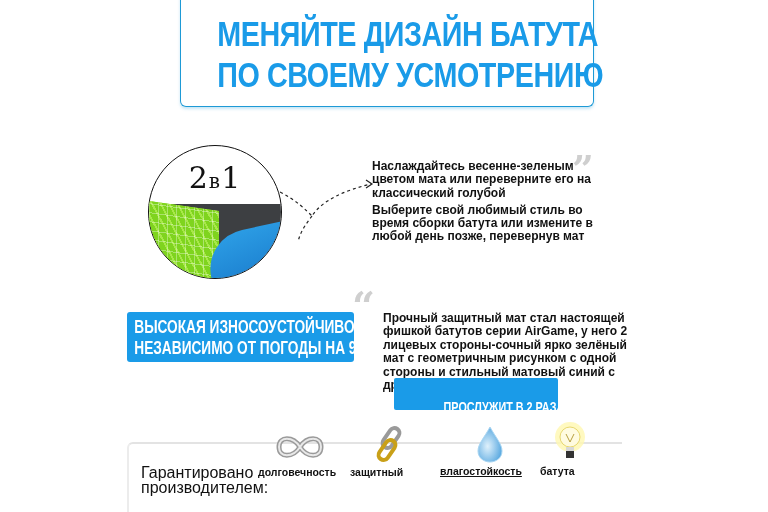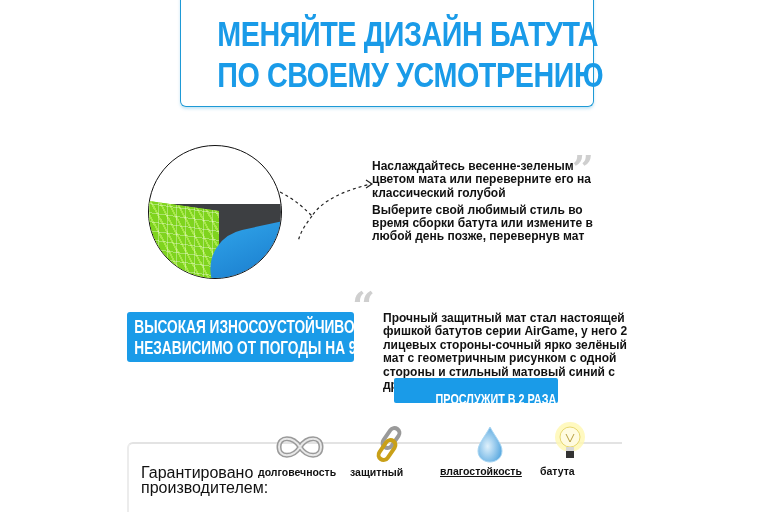--- a/index.html
+++ b/index.html
@@ -87,21 +87,21 @@
     
     .desc2 {
       left: 383px; top: 312px; width: 260px; font-size: 12px; font-weight: bold;
       line-height: 13.4px; color: #111;
     }
 
     
     .btn {
       left: 394px; top: 378px; width: 164px; height: 25px; background: #1a9be8;
       border-radius: 2px; color: #fff; text-align: center; line-height: 25px;
-      font-weight: bold; font-size: 15px; border: none; padding: 8px; cursor: pointer;
+      font-weight: bold; font-size: 15px; border: none; padding: 16px; cursor: pointer;
       font-family: "Liberation Sans", sans-serif;
     }
     .btn span { display: inline-block; transform: scaleX(0.72); white-space: nowrap; }
 
     
     .panel {
       left: 127px; top: 442px; width: 495px; height: 90px;
       border-top: 2px solid #e3e3e3; border-left: 2px solid #ececec;
       border-radius: 6px 0 0 0; box-sizing: border-box;
     }
@@ -119,20 +119,23 @@
 
 <div class="abs title-box"></div>
 <div class="abs title-line" style="top:14px;">МЕНЯЙТЕ ДИЗАЙН БАТУТА</div>
 <div class="abs title-line" style="top:55px;">ПО СВОЕМУ УСМОТРЕНИЮ</div>
 
 <div class="abs circle">
   <div class="abs mat-dark"></div>
   <div class="abs mat-green"></div>
   <div class="abs mat-green-grid"></div>
   <div class="abs mat-blue"></div>
+  <div class="abs circle-label">
+    <span>2</span><span class="small">в</span><span>1</span>
+  </div>
 </div>
 
 <svg class="abs connector" width="100" height="80" viewBox="0 0 100 80">
   <path d="M4 22 C 20 30, 30 40, 36 46 C 46 30, 70 20, 95 14" fill="none" stroke="#222" stroke-width="1.2" stroke-dasharray="3 3"></path>
   <path d="M36 46 C 30 54, 24 62, 22 72" fill="none" stroke="#222" stroke-width="1.2" stroke-dasharray="3 3"></path>
   <path d="M90 10 L96 14 L90 18" fill="none" stroke="#222" stroke-width="1.2"></path>
 </svg>
 
 <div class="abs desc">
   <p>Наслаждайтесь весенне-зеленым цветом мата или переверните его на классический голубой</p>

